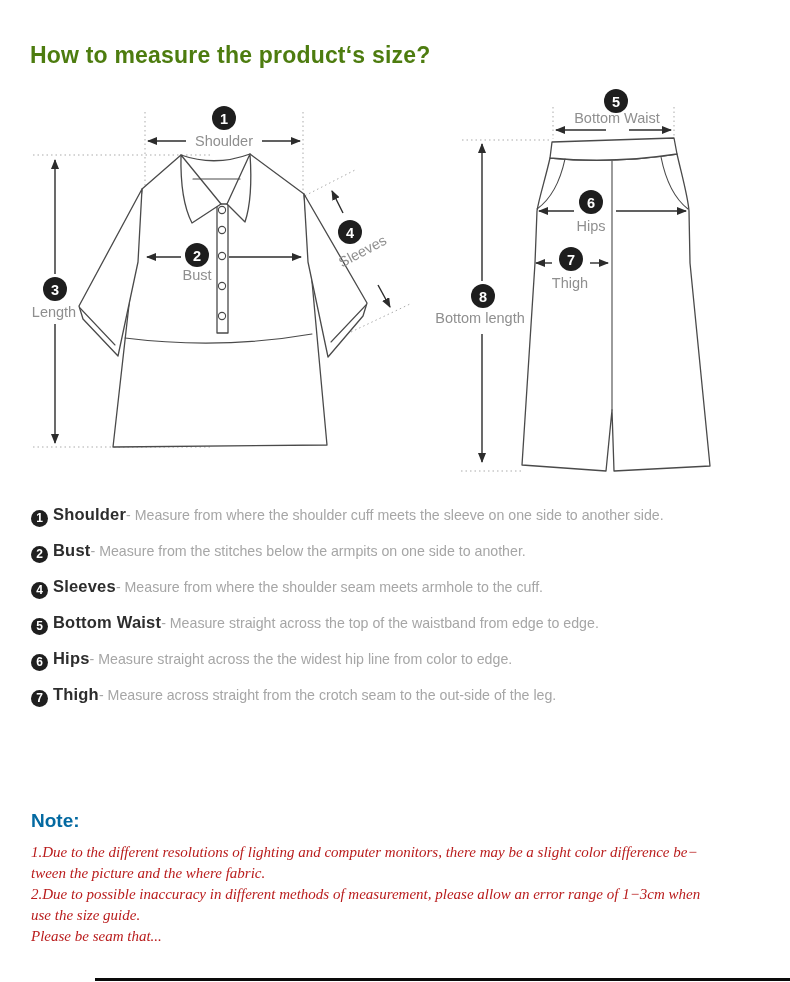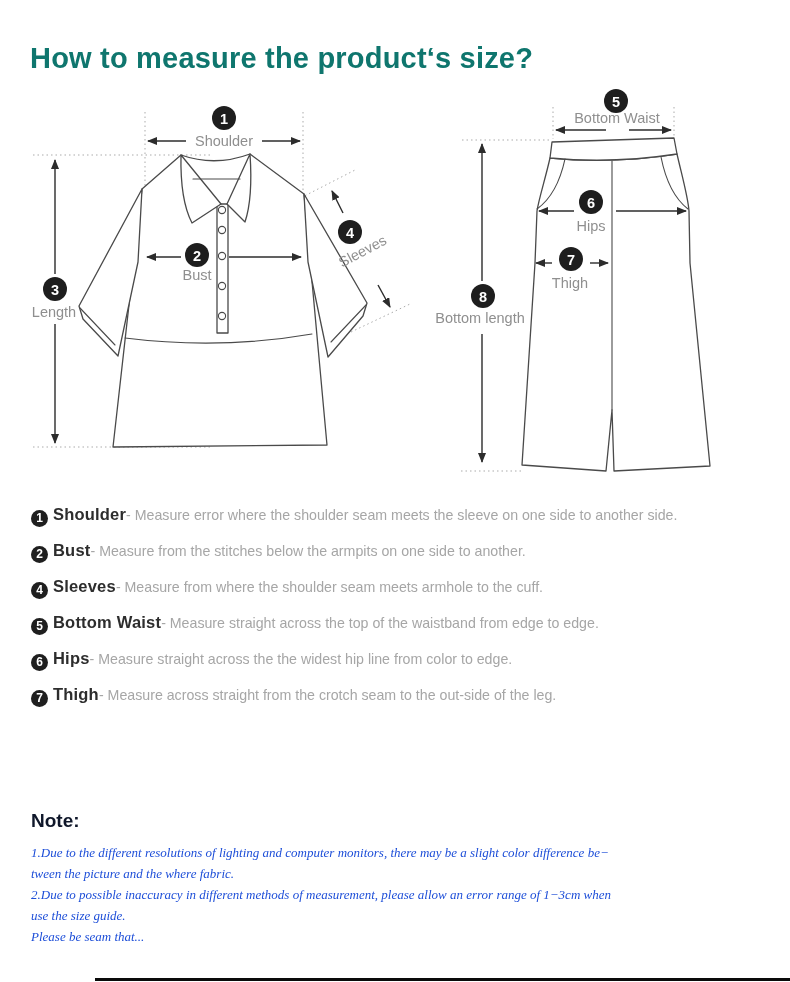--- a/index.html
+++ b/index.html
@@ -6,21 +6,21 @@
   html,body { background:#ffffff; }
   body { font-family:"Liberation Sans", sans-serif; }
   .page {
     position:relative;
     width:790px; height:982px;
     background:#ffffff;
     overflow:hidden;
   }
   .page-title {
     position:absolute; left:30px; top:42px;
-    font-size:29px; font-weight:700; color:#0f766e;
+    font-size:23px; font-weight:700; color:#4d7c0f;
     letter-spacing:0.2px;
   }
   svg.diagram { position:absolute; left:0; top:0; }
 
   
   .cloth { fill:#ffffff; stroke:#4a4a4a; stroke-width:1.3; stroke-linejoin:round; }
   .seam  { fill:none; stroke:#4a4a4a; stroke-width:1.1; stroke-linecap:round; }
   .dot   { fill:none; stroke:#ababab; stroke-width:1; stroke-dasharray:1.5 3; }
   .arr   { fill:none; stroke:#2c2c2c; stroke-width:1.4; }
   .badge-c { fill:#1e1e1e; }
@@ -44,24 +44,24 @@
   }
   .li-term {
     font-size:16.5px; font-weight:700; color:#2d2d2d; letter-spacing:0.2px;
   }
   .li-desc {
     font-size:14.2px; color:#a6a6a6;
   }
 
   
   .note { position:absolute; left:31px; top:810px; width:740px; }
-  .note-heading { font-size:19px; font-weight:700; color:#0f172a; margin-bottom:10px; }
+  .note-heading { font-size:19px; font-weight:700; color:#0369a1; margin-bottom:10px; }
   .note-line {
     font-family:"Liberation Serif", serif; font-style:italic;
-    font-size:13px; color:#1d4ed8; line-height:21px;
+    font-size:15px; color:#b91c1c; line-height:21px;
   }
   .bottom-line {
     position:absolute; left:95px; top:978px; width:695px; height:2.5px;
     background:#0a0a0a;
   }
 </style>
 </head>
 <body>
 
 <div class="page">
@@ -175,21 +175,21 @@
       <g>
         <circle class="badge-c" cx="483" cy="296" r="12"></circle>
         <text class="badge-t" x="483" y="301.5">8</text>
       </g>
       <text class="lbl" x="480" y="323">Bottom length</text>
     </g>
   </svg>
 
   <ul class="measure-list">
     <li>
-      <span class="li-badge">1</span><span class="li-term">Shoulder</span><span class="li-desc">- Measure error where the shoulder seam meets the sleeve on one side to another side.</span>
+      <span class="li-badge">1</span><span class="li-term">Shoulder</span><span class="li-desc">- Measure from where the shoulder cuff meets the sleeve on one side to another side.</span>
     </li>
     <li>
       <span class="li-badge">2</span><span class="li-term">Bust</span><span class="li-desc">- Measure from the stitches below the armpits on one side to another.</span>
     </li>
     <li>
       <span class="li-badge">4</span><span class="li-term">Sleeves</span><span class="li-desc">- Measure from where the shoulder seam meets armhole to the cuff.</span>
     </li>
     <li>
       <span class="li-badge">5</span><span class="li-term">Bottom Waist</span><span class="li-desc">- Measure straight across the top of the waistband from edge to edge.</span>
     </li>

